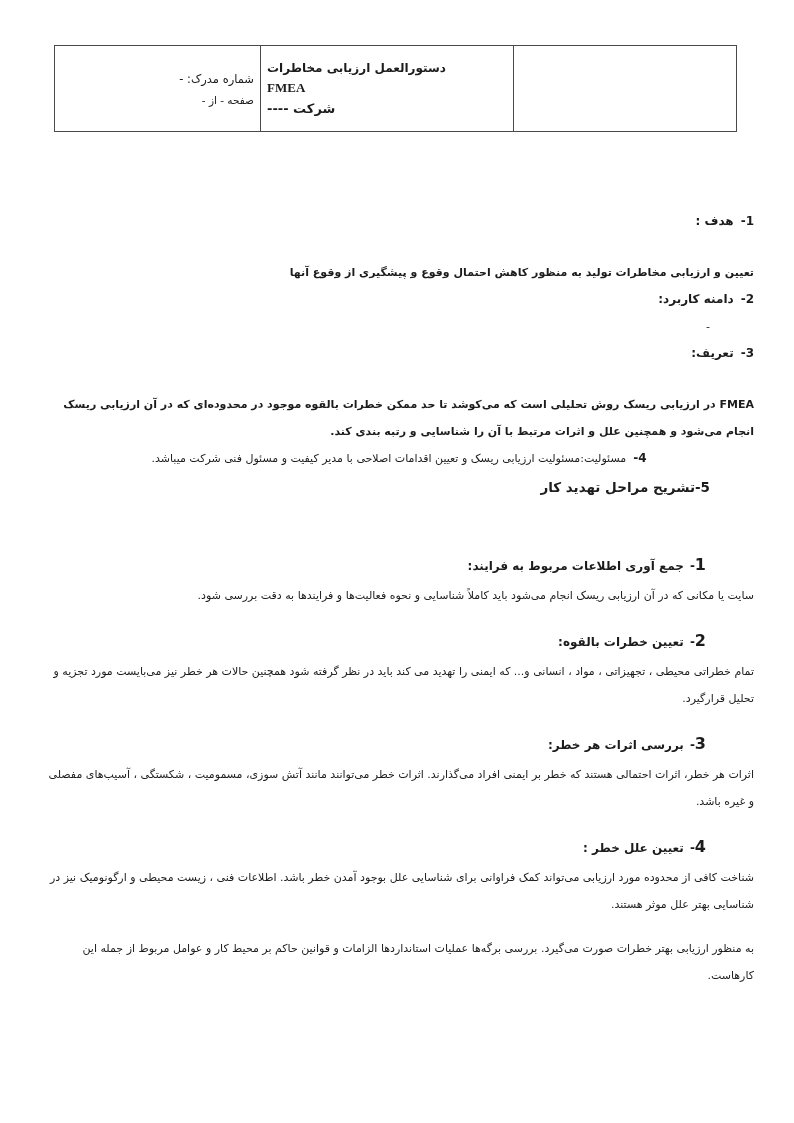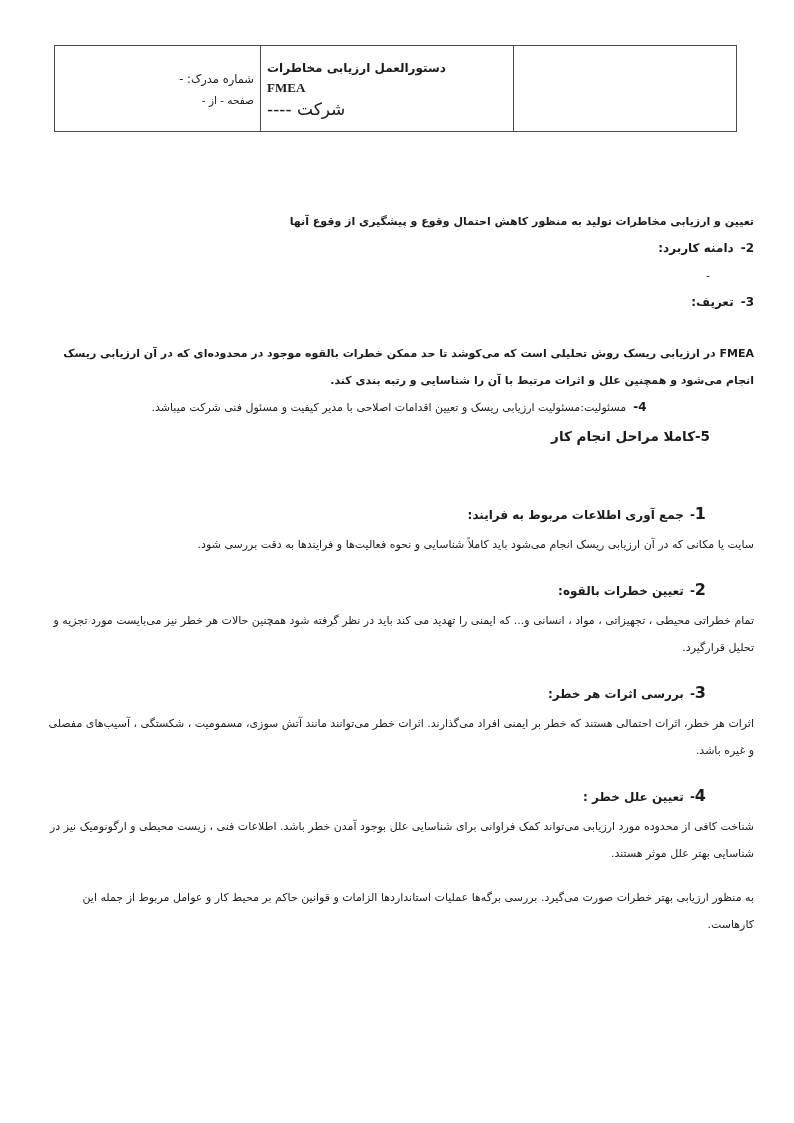--- a/index.html
+++ b/index.html
@@ -23,21 +23,21 @@
     border:1px solid #4a4a4a;
     height:81px;
     vertical-align:middle;
     padding:2px 6px;
   }
   td.cell-logo{width:210px;}
   td.cell-title{width:240px;text-align:left;}
   td.cell-doc{width:193px;text-align:right;}
   .t-line1{font-weight:bold;font-size:12px;line-height:20px;}
   .t-line2{font-weight:bold;font-size:13px;line-height:20px;font-family:"Liberation Serif","DejaVu Serif",serif;}
-  .t-line3{font-weight:normal;font-size:17px;line-height:22px;}
+  .t-line3{font-weight:bold;font-size:13px;line-height:22px;}
   .d-line1{font-weight:normal;font-size:11.5px;line-height:22px;}
   .d-line2{font-size:10.5px;line-height:20px;}
   
   .content{
     margin:76px 40px 0 44px; 
     font-size:11px;
     line-height:27px;
   }
   .mhead{font-weight:bold;font-size:12px;text-align:right;}
   .mhead .mtitle{margin-right:7px;}
@@ -75,38 +75,41 @@
       <td class="cell-doc">
         <div class="d-line1">شماره مدرک: -</div>
         <div class="d-line2">صفحه - از -</div>
       </td>
     </tr>
   </tbody>
     </table>
 
   <div class="content">
 
+    <div class="mhead">
+      <span class="mnum">1-</span><span class="mtitle">هدف :</span>
+    </div>
     <div class="pbody">تعیین و ارزیابی مخاطرات تولید به منظور کاهش احتمال وقوع و پیشگیری از وقوع آنها</div>
 
     <div class="mhead">
       <span class="mnum">2-</span><span class="mtitle">دامنه کاربرد:</span>
     </div>
     <div class="dash-line">-</div>
 
     <div class="mhead">
       <span class="mnum">3-</span><span class="mtitle">تعریف:</span>
     </div>
     <div class="pbody">FMEA در ارزیابی ریسک روش تحلیلی است که می‌کوشد تا حد ممکن خطرات بالقوه موجود در محدوده‌ای که در آن ارزیابی ریسک انجام می‌شود و همچنین علل و اثرات مرتبط با آن را شناسایی و رتبه بندی کند.</div>
 
     <div class="inline-item">
       <span class="mnum">4-</span><span class="mtext">مسئولیت:مسئولیت ارزیابی ریسک و تعیین اقدامات اصلاحی با مدیر کیفیت و مسئول فنی شرکت میباشد.</span>
     </div>
 
     <div class="mhead-big">
-      <span class="mnum">5-</span><span class="mtitle">کاملا مراحل انجام کار</span>
+      <span class="mnum">5-</span><span class="mtitle">تشریح مراحل تهدید کار</span>
     </div>
 
     <div class="steps">
 
       <div class="step">
         <div class="shead">
           <span class="snum">1</span><span class="ssep">-</span><span class="stitle">جمع آوری اطلاعات مربوط به فرایند:</span>
         </div>
         <div class="sbody">سایت یا مکانی که در آن ارزیابی ریسک انجام می‌شود باید کاملاً شناسایی و نحوه فعالیت‌ها و فرایندها به دقت بررسی شود.</div>
       </div>

